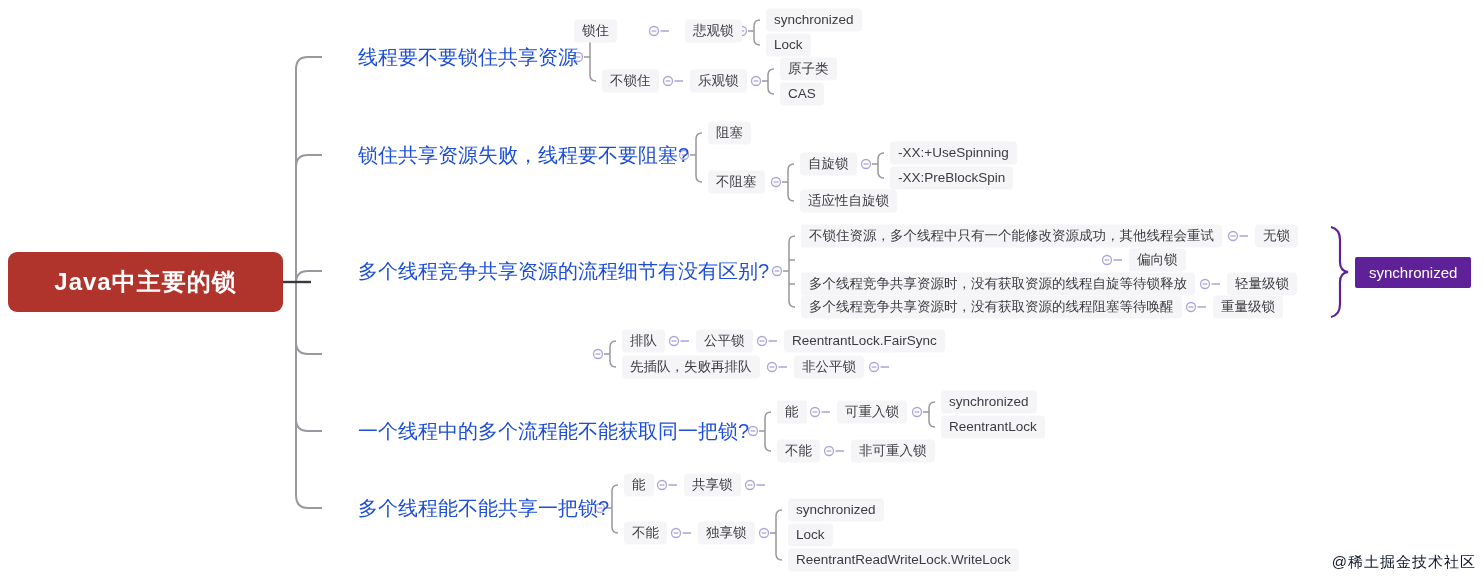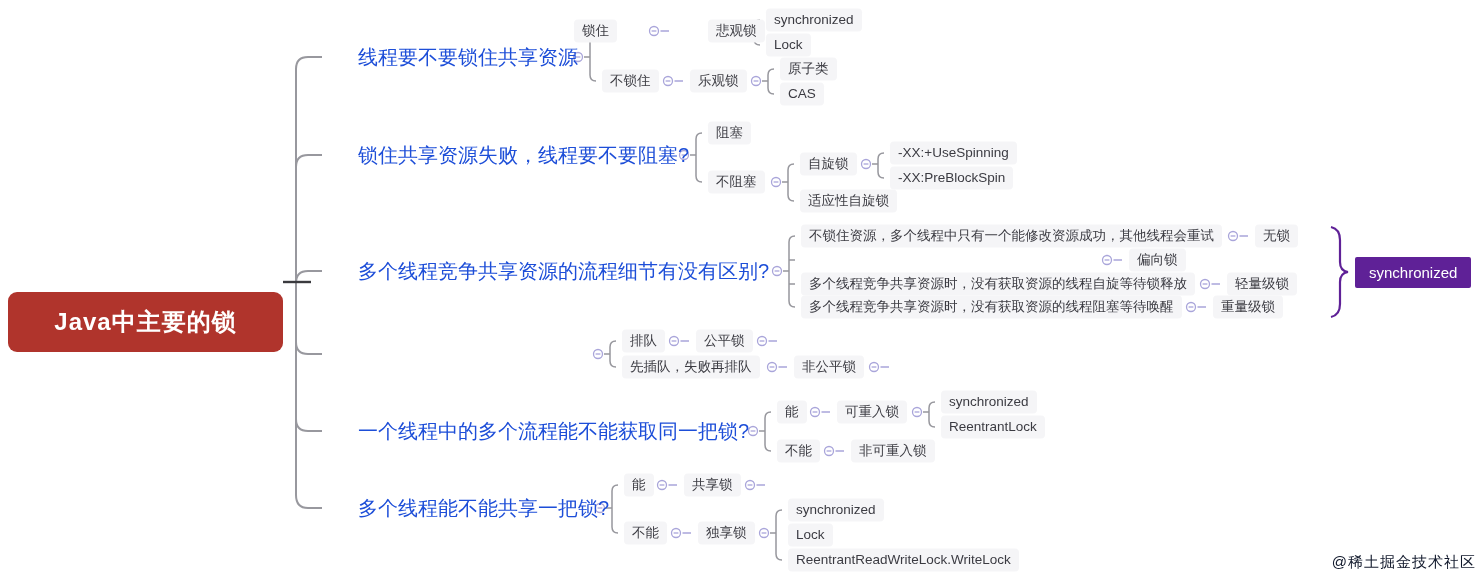--- a/index.html
+++ b/index.html
@@ -1,21 +1,21 @@
 <!DOCTYPE html>
 <html><head>
 <meta charset="utf-8">
 <style>
   html,body{margin:0;padding:0;background:#ffffff;}
   .canvas{position:relative;width:1484px;height:578px;background:#ffffff;overflow:hidden;
           font-family:"Liberation Sans","DejaVu Sans",sans-serif;}
   .wires{position:absolute;left:0;top:0;width:1484px;height:578px;}
   .root{position:absolute;left:8px;top:252px;width:275px;height:60px;background:#b0342c;
         border-radius:9px;display:flex;align-items:center;justify-content:center;
-        color:#ffffff;font-size:24px;font-weight:bold;letter-spacing:1px;margin-top:40px;}
+        color:#ffffff;font-size:24px;font-weight:bold;letter-spacing:1px;}
   .t{position:absolute;transform:translateY(-50%);white-space:nowrap;
      font-size:20px;color:#1d4ed8;margin-left:28px;}
   .n{position:absolute;transform:translateY(-50%);white-space:nowrap;
      font-size:13.5px;color:#3b3b42;background:#f5f5f7;border-radius:4px;
      padding:3px 8px;line-height:1.25;}
   .badge{position:absolute;left:1355px;top:257px;height:31px;padding:0 14px;
          background:#5f2197;color:#ffffff;font-size:15px;display:flex;
          align-items:center;justify-content:center;border-radius:2px;}
   .watermark{position:absolute;right:8px;bottom:6px;font-size:15px;color:#0f172a;
              letter-spacing:1px;}
@@ -92,21 +92,21 @@
       <use href="#icod" x="750" y="485"></use>
       <use href="#icod" x="676" y="533"></use>
       <use href="#ico" x="764" y="533"></use>
     </g>
   </svg>
 
   <div class="root">Java中主要的锁</div>
 
   <div class="t" style="left:330px;top:57px">线程要不要锁住共享资源</div>
   <div class="n" style="left:574px;top:31px">锁住</div>
-  <div class="n" style="left:708px;top:31px">悲观锁</div>
+  <div class="n" style="left:685px;top:31px">悲观锁</div>
   <div class="n" style="left:766px;top:20px">synchronized</div>
   <div class="n" style="left:766px;top:45px">Lock</div>
   <div class="n" style="left:602px;top:81px">不锁住</div>
   <div class="n" style="left:690px;top:81px">乐观锁</div>
   <div class="n" style="left:780px;top:69px">原子类</div>
   <div class="n" style="left:780px;top:94px">CAS</div>
 
   <div class="t" style="left:330px;top:155px">锁住共享资源失败，线程要不要阻塞?</div>
   <div class="n" style="left:708px;top:133px">阻塞</div>
   <div class="n" style="left:708px;top:182px">不阻塞</div>
@@ -120,20 +120,21 @@
   <div class="n" style="left:1255px;top:236px">无锁</div>
   <div class="n" style="left:1129px;top:260px">偏向锁</div>
   <div class="n" style="left:801px;top:284px">多个线程竞争共享资源时，没有获取资源的线程自旋等待锁释放</div>
   <div class="n" style="left:1227px;top:284px">轻量级锁</div>
   <div class="n" style="left:801px;top:307px">多个线程竞争共享资源时，没有获取资源的线程阻塞等待唤醒</div>
   <div class="n" style="left:1213px;top:307px">重量级锁</div>
   <div class="badge">synchronized</div>
 
   <div class="n" style="left:622px;top:341px">排队</div>
   <div class="n" style="left:696px;top:341px">公平锁</div>
+  <div class="n" style="left:784px;top:341px">ReentrantLock.FairSync</div>
   <div class="n" style="left:622px;top:367px">先插队，失败再排队</div>
   <div class="n" style="left:794px;top:367px">非公平锁</div>
 
   <div class="t" style="left:330px;top:431px">一个线程中的多个流程能不能获取同一把锁?</div>
   <div class="n" style="left:777px;top:412px">能</div>
   <div class="n" style="left:837px;top:412px">可重入锁</div>
   <div class="n" style="left:941px;top:402px">synchronized</div>
   <div class="n" style="left:941px;top:427px">ReentrantLock</div>
   <div class="n" style="left:777px;top:451px">不能</div>
   <div class="n" style="left:851px;top:451px">非可重入锁</div>

